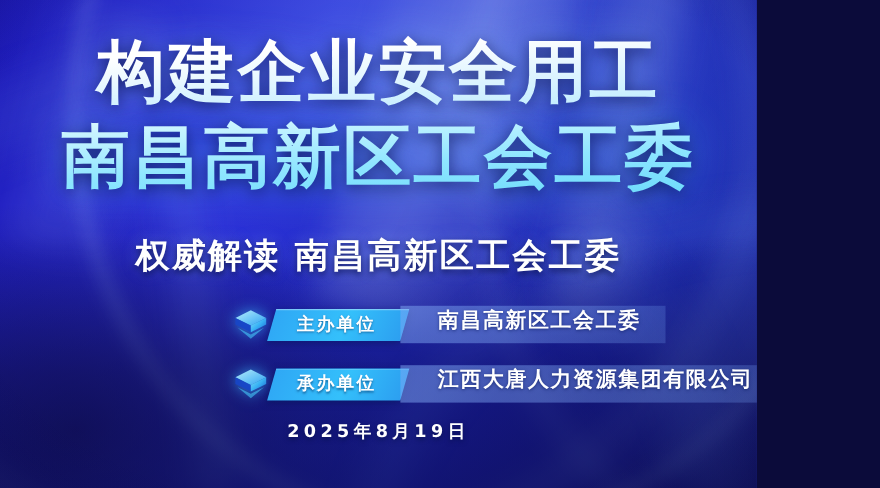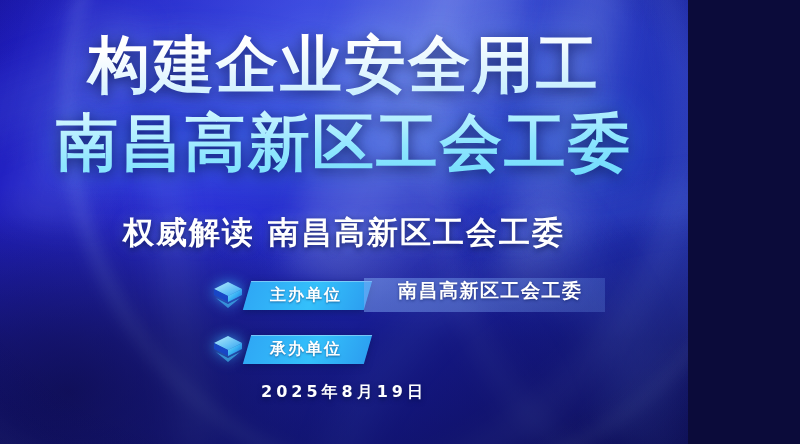--- a/index.html
+++ b/index.html
@@ -206,20 +206,23 @@
             <svg width="34" height="30" viewBox="0 0 34 30">
               <path d="M3 9 L17 2 L31 9 L17 16 Z" fill="url(#gIcoB)" opacity="0.95"></path>
               <path d="M3 9 L17 16 L17 22 L3 15 Z" fill="#1746c8" opacity="0.9"></path>
               <path d="M31 9 L17 16 L17 22 L31 15 Z" fill="url(#gIcoA)" opacity="0.85"></path>
               <path d="M5 18 L17 24 L29 18 L17 28 Z" fill="#49d4ff" opacity="0.55"></path>
             </svg>
           </div>
           <div class="org-tag">
             <span>承办单位</span>
           </div>
+          <div class="org-plate">
+            <span>江西大唐人力资源集团有限公司</span>
+          </div>
         </div>
       </div>
 
     </div>
 
     <div class="date">2025年8月19日</div>
 
   </div>
 </div>
 

